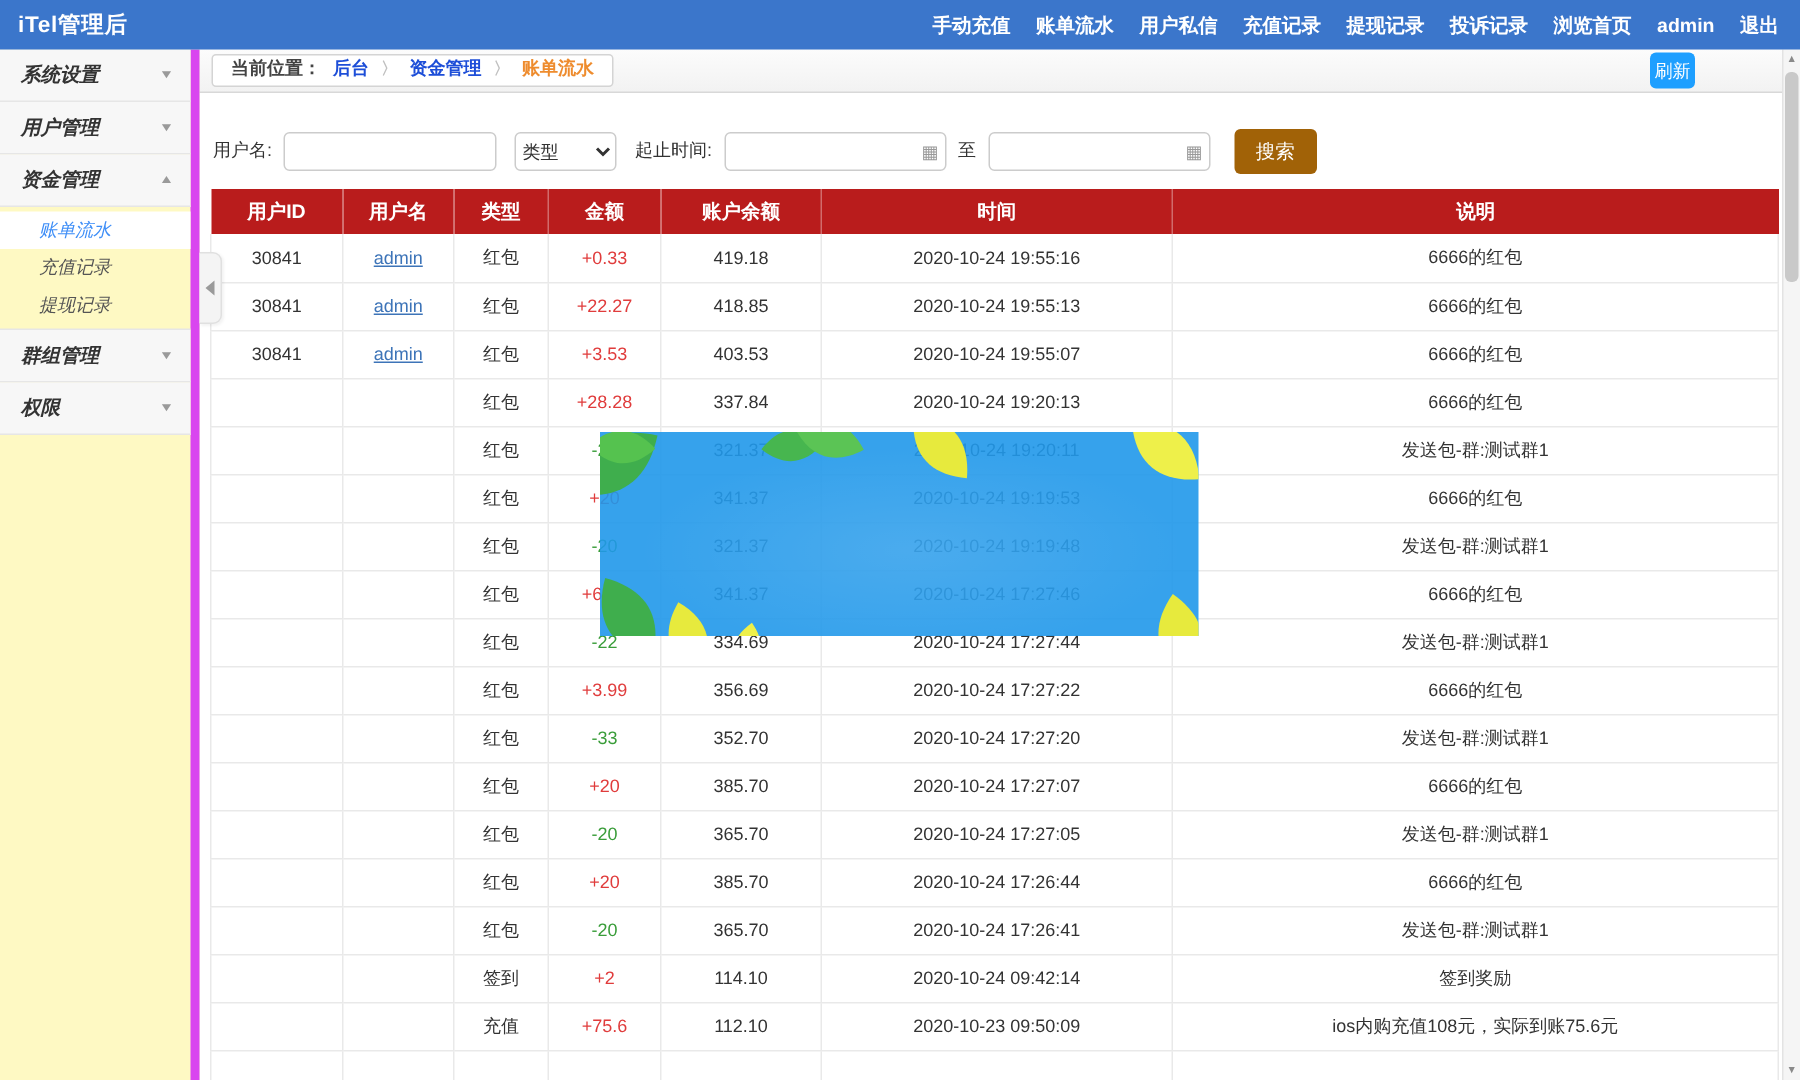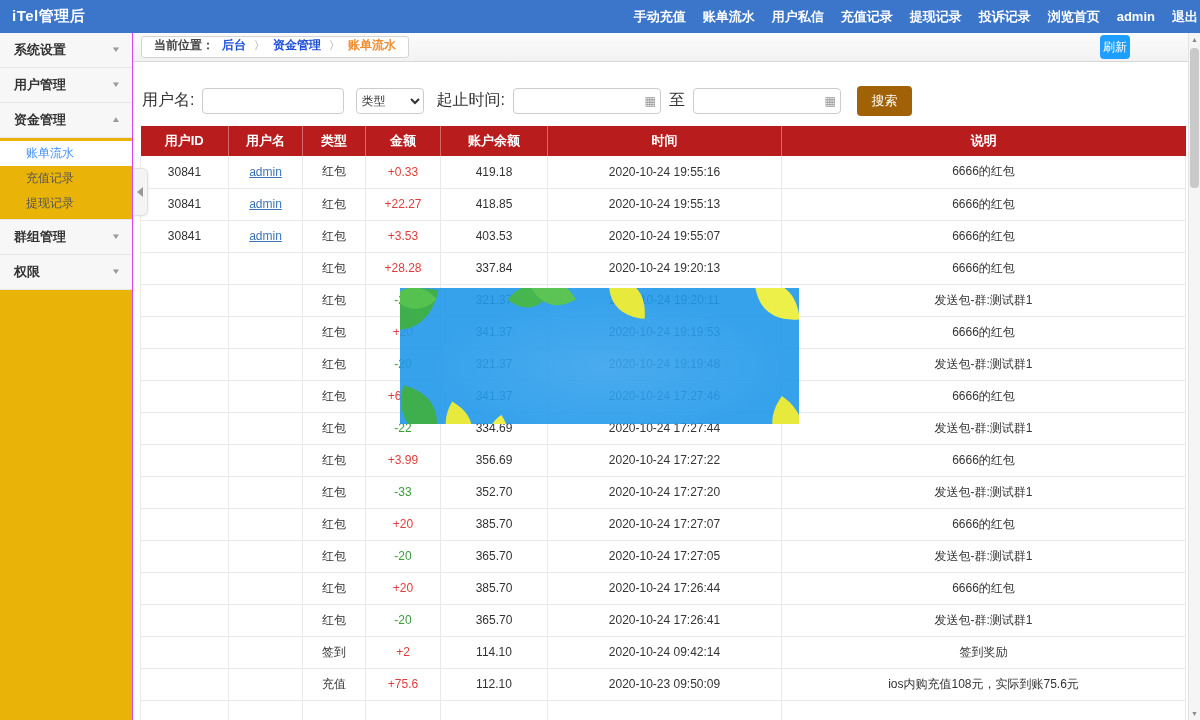--- a/index.html
+++ b/index.html
@@ -2,25 +2,25 @@
 <html><head>
 <meta charset="utf-8">
 <style>
   * { margin:0; padding:0; box-sizing:border-box; }
   html,body { width:1200px; height:720px; overflow:hidden; }
   body { font-family:"Liberation Sans","DejaVu Sans",sans-serif; background:#f2f2f2; position:relative; font-size:12px; color:#333; }
 
   
   .navbar { position:absolute; left:0; top:0; width:1200px; height:33px; background:#3b76cb; display:flex; align-items:center; justify-content:space-between; z-index:30; }
   .brand { color:#fff; font-size:15px; font-weight:bold; padding-left:12px; letter-spacing:.5px; }
-  .topnav { display:flex; align-items:center; gap:17px; padding-right:2px;margin-left:46px; }
+  .topnav { display:flex; align-items:center; gap:17px; padding-right:14px;margin-left:46px; }
   .topnav a { color:#fff; font-size:13px; font-weight:bold; text-decoration:none; cursor:pointer; white-space:nowrap; }
 
   
-  .sidebar { position:absolute; left:0; top:33px; width:133px; height:687px; background:#eab308; border-right:1px solid #d946ef; z-index:5; }
+  .sidebar { position:absolute; left:0; top:33px; width:133px; height:687px; background:#fef9c3; border-right:6px solid #d946ef; z-index:5;font-style:italic; }
   .side-group { height:35px; line-height:34px; padding:0 12px 0 14px; display:flex; justify-content:space-between; align-items:center; border-bottom:1px solid #e6e6e6; cursor:pointer; background:#f7f7f7; }
   .side-label { font-size:13px; font-weight:bold; color:#333; }
   .chev { font-size:8px; color:#9a9a9a; transform:scaleX(1.3); }
   .submenu { border-bottom:1px solid #e6e6e6; padding:3px 0; }
   .subitem { height:25px; line-height:25px; padding-left:26px; font-size:12px; color:#555; cursor:pointer; }
   .subitem.active { background:#fff; color:#3e8ef7; }
 
   
   .handle { position:absolute; left:133px; top:168px; width:15px; height:48px; background:#f4f4f4; border:1px solid #e0e0e0; border-left:none; border-radius:0 6px 6px 0; z-index:6; display:flex; align-items:center; justify-content:center; cursor:pointer; box-shadow:1px 1px 2px rgba(0,0,0,.05); }
   .handle .tri { width:0; height:0; border-top:5px solid transparent; border-bottom:5px solid transparent; border-right:6px solid #9a9a9a; }
@@ -30,21 +30,21 @@
   .crumbbox { background:#fff; border:1px solid #d4d4d4; border-radius:3px; height:22px; display:flex; align-items:flex-start; padding:0 12px; gap:8px; }
   .crumb-prefix { font-weight:bold; color:#444; font-size:12px; }
   .crumb { font-weight:bold; color:#1d4ed8; font-size:12px; cursor:pointer; }
   .crumb.current { color:#ee8c2e; cursor:default; }
   .crumb-sep { color:#c0c0c0; font-size:11px; font-weight:bold; }
   .refresh { background:#1e9fff; color:#fff; border:none; border-radius:4px; width:30px; height:24px; font-size:12px; cursor:pointer; margin-right:48px; }
 
   
   .panel { position:absolute; left:133px; top:62px; width:1055px; height:658px; background:#fff; }
   .filters { display:flex; align-items:center; gap:8px; padding:21px 0 0 9px; height:56px; }
-  .filters label { font-size:16px; color:#333; white-space:nowrap; }
+  .filters label { font-size:12px; color:#333; white-space:nowrap; }
   .filters input { height:26px; border:1px solid #ccc; border-radius:4px; padding:0 6px; font-size:12px; outline:none; }
   .in-user { width:142px; }
   .typesel { height:26px; width:68px; border:1px solid #ccc; border-radius:4px; font-size:12px; color:#333; background:#fff; margin:0 4px; }
   .datebox { position:relative; display:inline-block; }
   .datebox input { width:148px; padding-right:22px; }
   .cal-icon { position:absolute; right:5px; top:6px; font-size:12px; color:#999; line-height:14px; pointer-events:none; }
   .searchbtn { background:#a16207; color:#fff; border:none; border-radius:4px; width:55px; height:30px; font-size:13px; cursor:pointer; margin-left:8px; }
 
   
   table { border-collapse:collapse; table-layout:fixed; width:1046px; margin-left:7px; margin-top:8px; }

